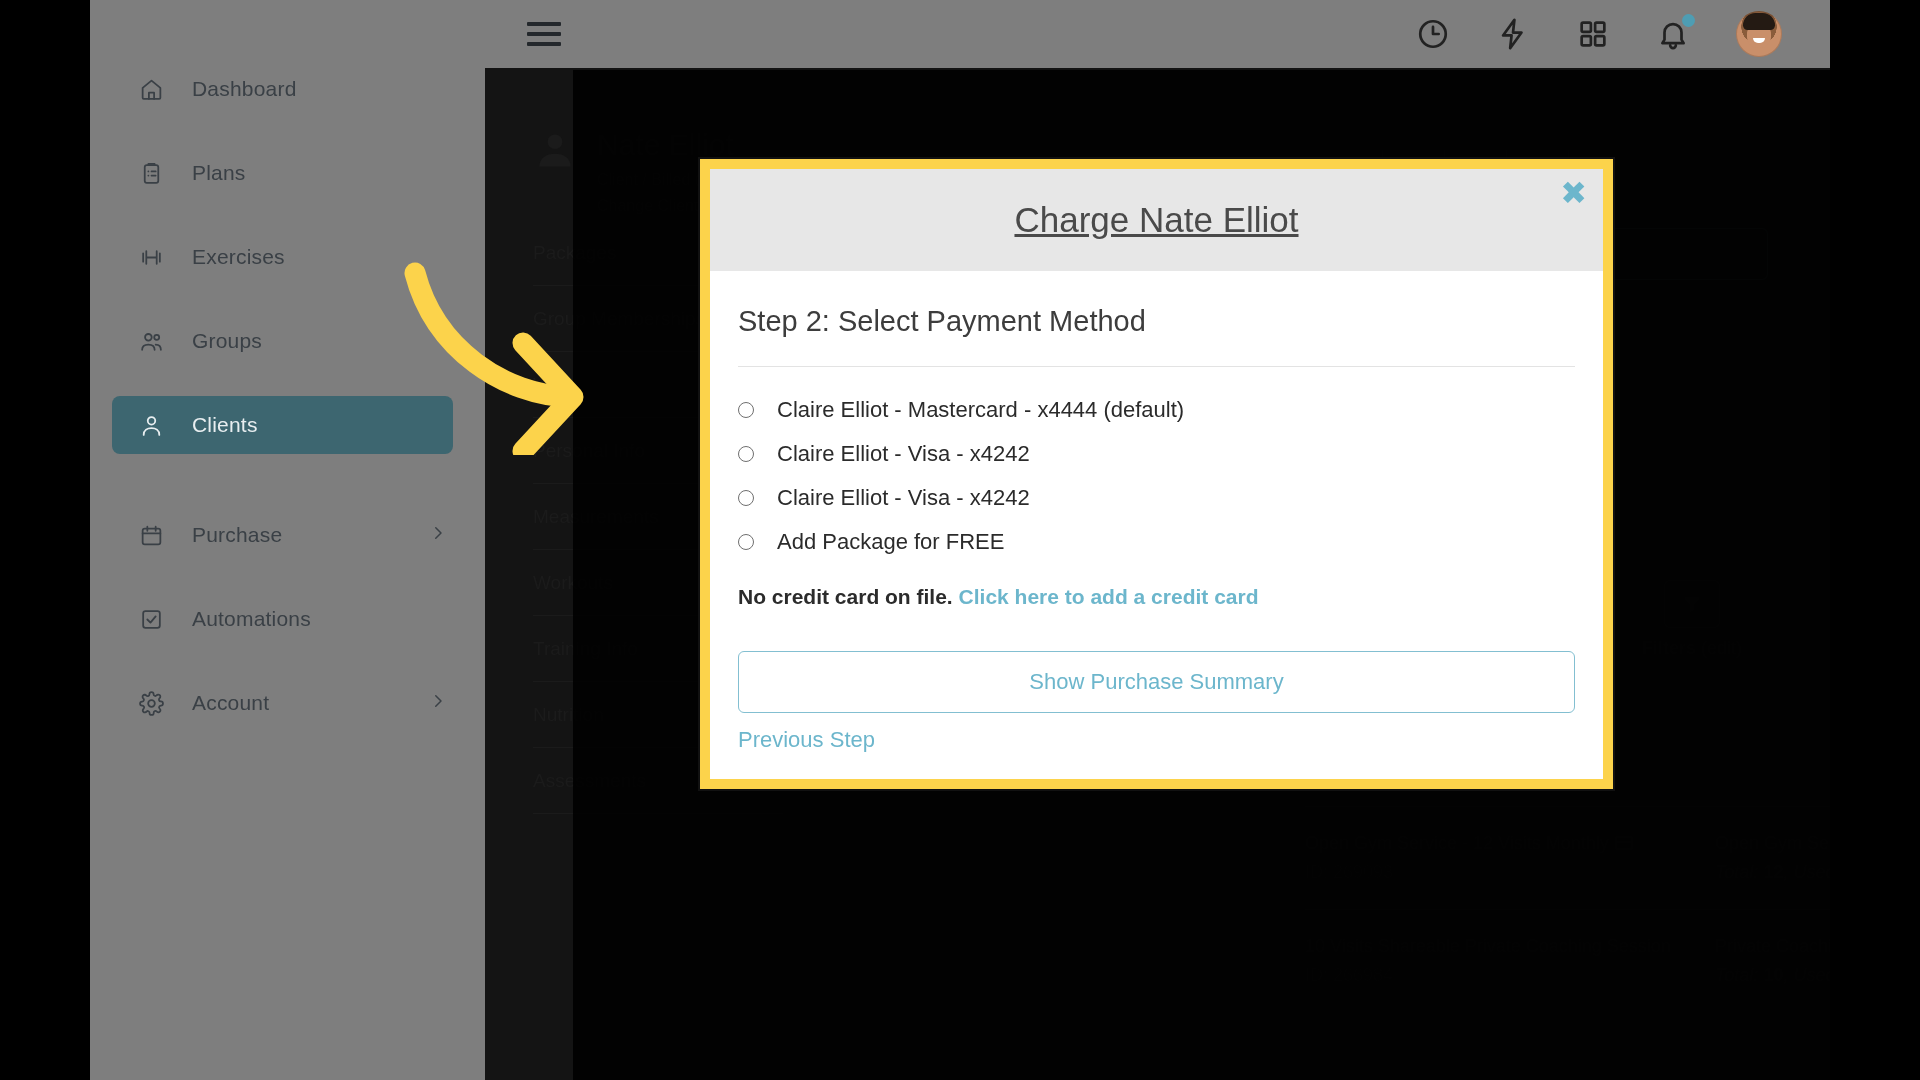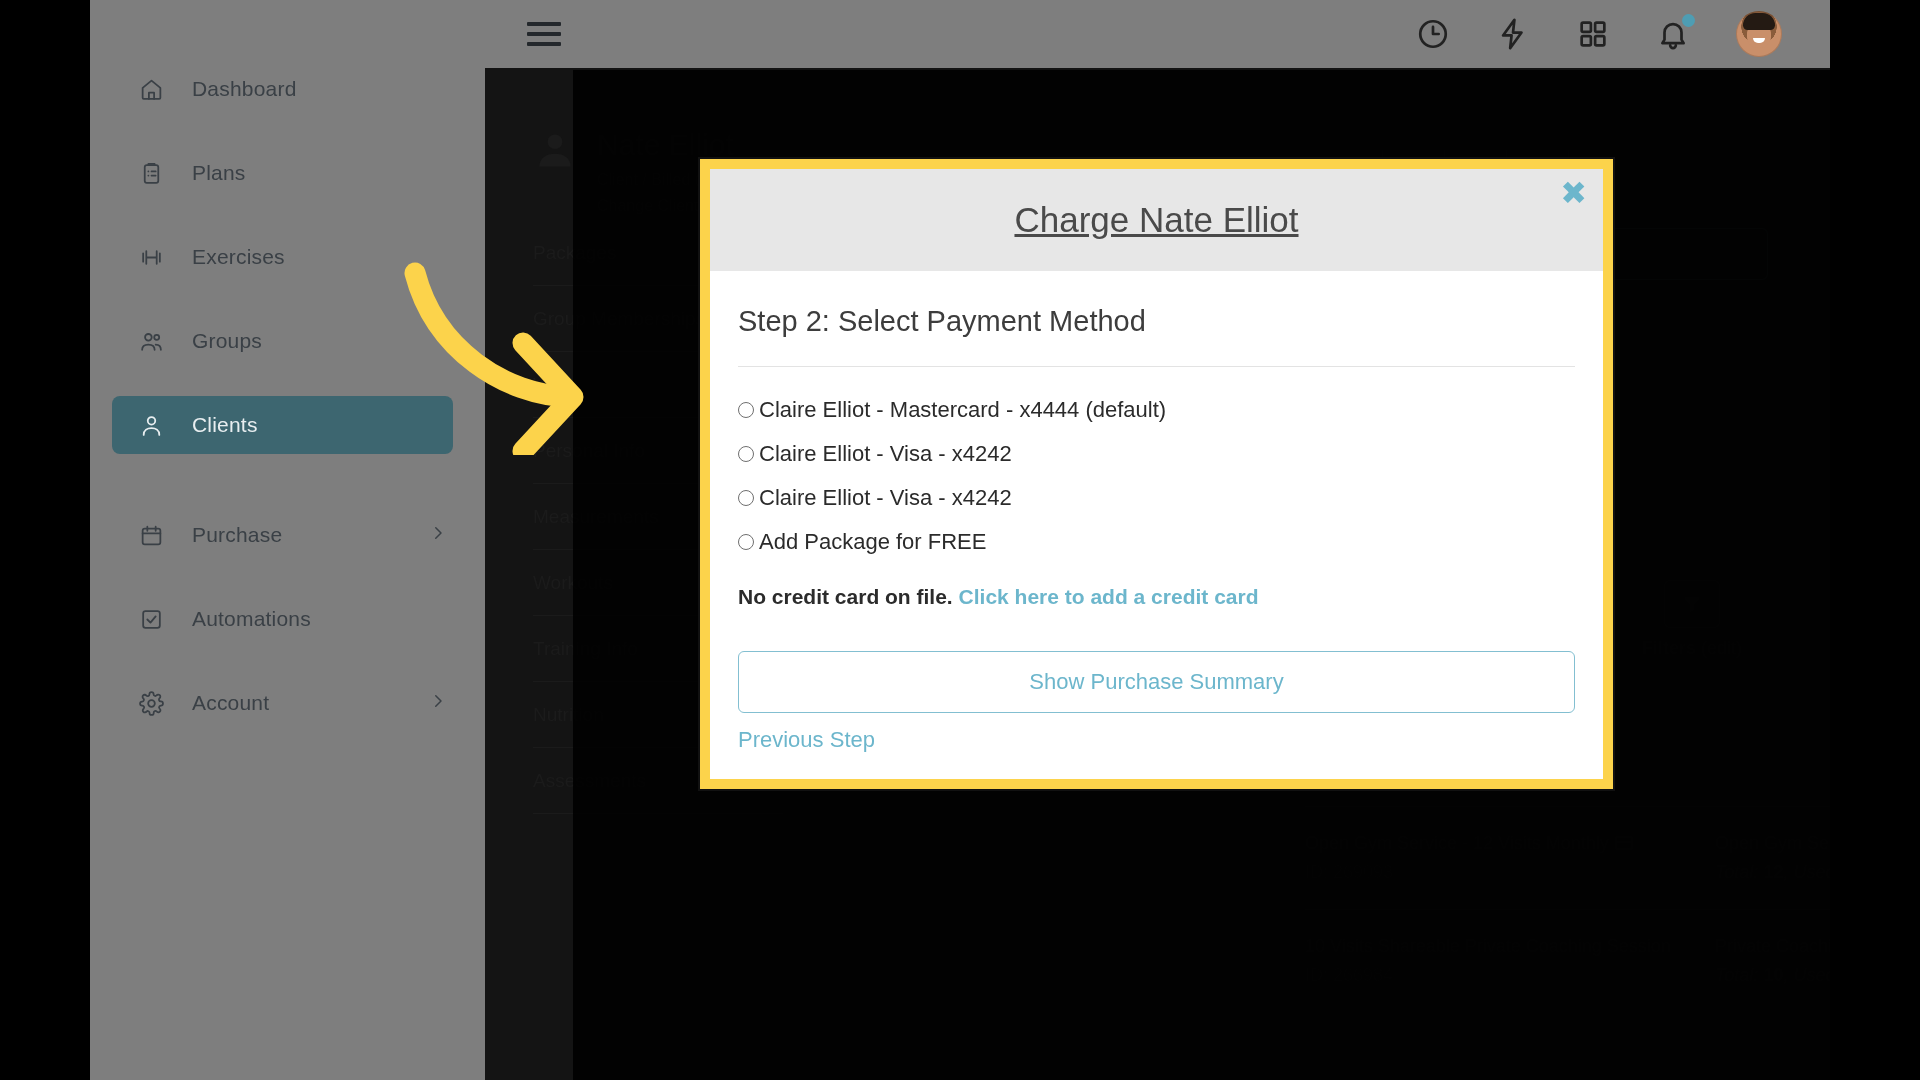--- a/index.html
+++ b/index.html
@@ -152,21 +152,21 @@
     font-family: "DejaVu Sans", sans-serif;
   }
   .modal-body { padding: 34px 28px 0 28px; background: #fff; height: calc(100% - 102px); }
   .step-title { font-size: 29px; color: #3d3d3d; font-weight: normal; padding-bottom: 28px; }
   .hr { height: 1px; background: #e3e3e3; margin-bottom: 30px; }
   .opt { display: flex; align-items: center; margin-bottom: 18px; cursor: pointer; }
   .opt .radio {
     width: 16px; height: 16px; border: 1.6px solid #6f6f6f; border-radius: 50%;
     background: #fff; flex: 0 0 16px;
   }
-  .opt .opt-label { margin-left: 5px; font-size: 22px; color: #2b2b2b; }
+  .opt .opt-label { margin-left: 23px; font-size: 22px; color: #2b2b2b; }
   .nocard { font-size: 21px; color: #2b2b2b; font-weight: bold; margin-top: 30px; }
   .nocard a { color: #6cb6cc; text-decoration: none; cursor: pointer; }
   .primary-btn {
     margin-top: 42px;
     height: 62px; width: 100%;
     border: 1.5px solid #83bfd1; border-radius: 6px;
     background: #fff; color: #6cb6cc;
     font-size: 22px; cursor: pointer;
     display: flex; align-items: center; justify-content: center;
     font-family: "Liberation Sans", sans-serif;

